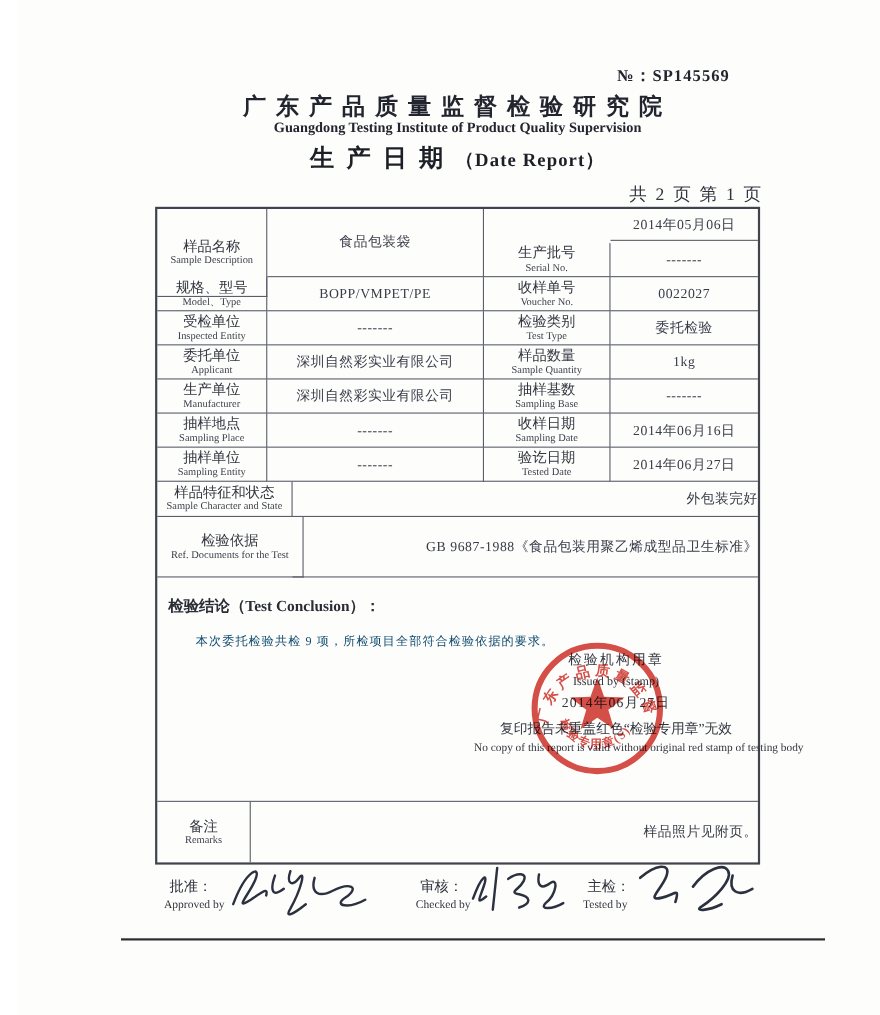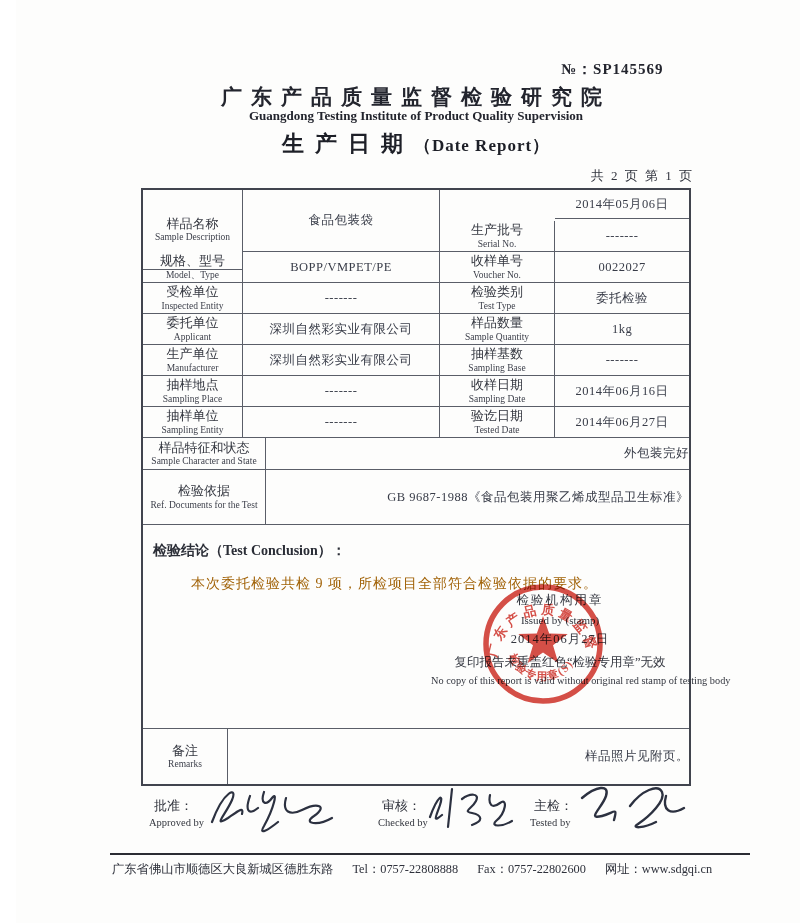--- a/index.html
+++ b/index.html
@@ -9,39 +9,39 @@
   
   .report-no{position:absolute;left:545px;top:60px;font-size:15px;font-weight:bold;
              color:#23252e;letter-spacing:1px;}
   .inst-cn{position:absolute;left:0;top:83px;width:100%;text-align:center;font-size:21px;
            font-weight:bold;letter-spacing:9px;color:#23252e;white-space:nowrap;}
   .inst-en{position:absolute;left:0;top:108px;width:100%;text-align:center;font-size:13px;
            font-weight:bold;color:#23252e;}
   .title-row{position:absolute;left:0;top:129px;width:100%;text-align:center;color:#1d1f27;white-space:nowrap;}
   .title-cn{font-size:22px;font-weight:bold;letter-spacing:11px;}
   .title-en{font-size:17px;font-weight:bold;letter-spacing:1px;}
-  .page-ind{position:absolute;right:122px;top:167px;font-size:13px;letter-spacing:2px;color:#31343e;}
+  .page-ind{position:absolute;right:122px;top:167px;font-size:16px;letter-spacing:2px;color:#31343e;}
 
   
   .tbl{position:absolute;left:125px;top:188px;width:550px;height:598px;
        border:2px solid #41444e;box-sizing:border-box;}
   .cell{position:absolute;box-sizing:border-box;border-right:1px solid #5a5e68;
         border-bottom:1px solid #5a5e68;display:flex;flex-direction:column;
         align-items:center;justify-content:center;text-align:center;line-height:1.18;overflow:hidden;}
   .cell.noR{border-right:none;}
   .cell.noB{border-bottom:none;}
   .cell.free{display:block;}
   .cell.leftal{align-items:flex-end;text-align:left;padding-left:14px;}
   .cn{font-size:13px;color:#33363f;}
   .en{font-size:9.5px;color:#3c3f4a;margin-top:1px;}
   .val{font-size:12.5px;color:#383c48;letter-spacing:0.5px;}
 
   
   .concl-h{position:absolute;left:10px;top:352px;font-size:14px;font-weight:bold;color:#2a2d36;}
-  .concl-b{position:absolute;left:48px;top:385px;font-size:14px;color:#a16207;letter-spacing:1px;}
+  .concl-b{position:absolute;left:35px;top:385px;font-size:11px;color:#0c4a6e;letter-spacing:1px;}
   .stampblock{position:absolute;left:288px;top:402px;width:258px;text-align:center;color:#33363f;}
   .sb1{font-size:12.5px;letter-spacing:2px;}
   .sb2{font-size:11px;margin-top:5px;}
   .sb3{font-size:12.5px;margin-top:5px;letter-spacing:1px;}
   .sb4{font-size:12.5px;margin-top:6px;white-space:nowrap;}
   .sb5{font-size:10.3px;margin-top:4px;white-space:nowrap;}
 
   
   .stamp{position:absolute;left:437px;top:554px;width:180px;height:180px;
          opacity:0.87;mix-blend-mode:multiply;}
@@ -182,21 +182,21 @@
     </div>
 
     <div class="cell" style="left:0;top:248px;width:123px;height:32px">
       <div class="cn">样品特征和状态</div>
       <div class="en">Sample Character and State</div>
     </div>
     <div class="cell noR leftal" style="left:123px;top:248px;width:423px;height:32px">
       <div class="val">外包装完好</div>
     </div>
 
-    <div class="cell" style="left:0;top:280px;width:123px;height:55px">
+    <div class="cell" style="left:0;top:280px;width:133px;height:55px">
       <div class="cn">检验依据</div>
       <div class="en">Ref. Documents for the Test</div>
     </div>
     <div class="cell noR leftal" style="left:123px;top:280px;width:423px;height:55px">
       <div class="val">GB 9687-1988《食品包装用聚乙烯成型品卫生标准》</div>
     </div>
 
     <div class="cell noR free" style="left:0;top:335px;width:546px;height:204px"></div>
     <div class="concl-h">检验结论（Test Conclusion）：</div>
     <div class="concl-b">本次委托检验共检 9 项，所检项目全部符合检验依据的要求。</div>
@@ -244,19 +244,13 @@
     <path d="M12 34 C 20 12, 26 10, 22 22 C 18 34, 14 40, 24 32 M34 6 L 30 44 M44 16 C 52 10, 62 10, 58 18 C 54 26, 44 28, 54 30 C 64 32, 66 38, 54 42 M72 12 C 70 22, 74 26, 82 20 C 90 14, 88 30, 78 38 C 72 44, 84 44, 94 38" fill="none" stroke="#2c3140" stroke-width="2.2" stroke-linecap="round"></path>
   </svg>
 
   <div class="sig-label" style="left:518px;top:797px">主检：</div>
   <div class="sig-en" style="left:514px;top:817px">Tested by</div>
   <svg class="sig-svg" style="left:550px;top:776px" width="130" height="65" viewBox="0 0 130 65">
     <path d="M16 22 C 30 10, 44 8, 40 20 C 36 32, 20 44, 36 40 C 48 37, 52 30, 48 44 M64 30 C 76 14, 92 8, 96 16 C 100 24, 84 40, 72 48 C 64 53, 78 52, 90 46 M100 20 C 96 34, 104 40, 118 32" fill="none" stroke="#2c3140" stroke-width="2.4" stroke-linecap="round"></path>
   </svg>
 
   <div class="foot-rule"></div>
-  <div class="footer">
-    <span>广东省佛山市顺德区大良新城区德胜东路</span>
-    <span>Tel：0757-22808888</span>
-    <span>Fax：0757-22802600</span>
-    <span>网址：www.sdgqi.cn</span>
-  </div>
 </div>
 
 </body></html>

